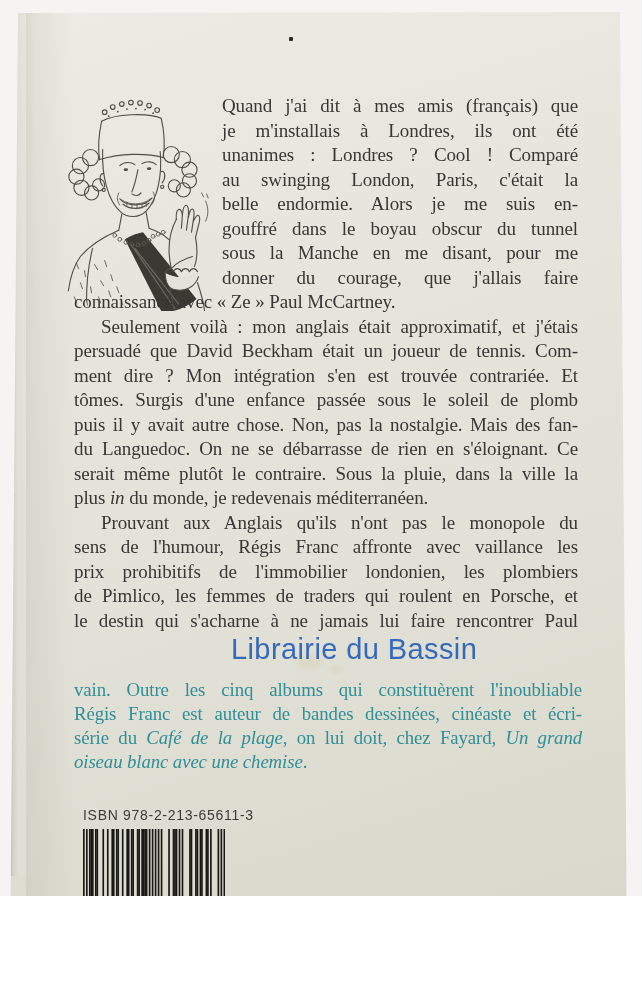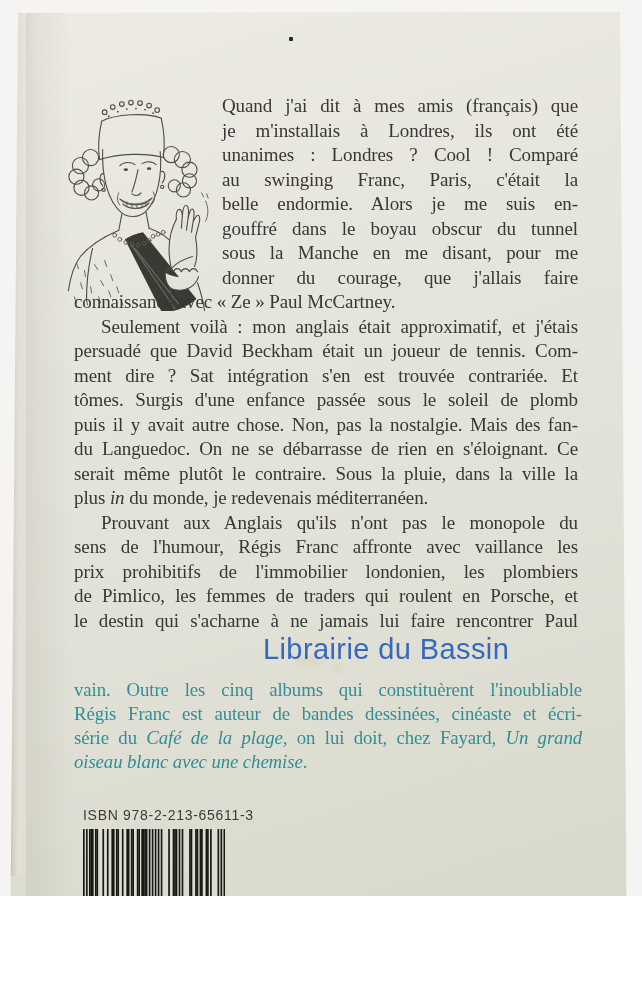--- a/index.html
+++ b/index.html
@@ -199,31 +199,31 @@
             <path d="M56,200 L58,206"></path>
         </g>
       </svg>
     </div>
 
     <div class="text-block">
       <div class="wrapped">
           <div class="bl">Quand j'ai dit à mes amis (français) que</div>
           <div class="bl">je m'installais à Londres, ils ont été</div>
           <div class="bl">unanimes : Londres ? Cool ! Comparé</div>
-          <div class="bl">au swinging Franc, Paris, c'était la</div>
+          <div class="bl">au swinging London, Paris, c'était la</div>
           <div class="bl">belle endormie. Alors je me suis en-</div>
           <div class="bl">gouffré dans le boyau obscur du tunnel</div>
           <div class="bl">sous la Manche en me disant, pour me</div>
           <div class="bl">donner du courage, que j'allais faire</div>
         </div>
       <span class="full-line">connaissance avec « Ze » Paul McCartney.</span>
       <div data-indent-first="true">
           <div class="bl">Seulement voilà : mon anglais était approximatif, et j'étais</div>
           <div class="bl">persuadé que David Beckham était un joueur de tennis. Com-</div>
-          <div class="bl">ment dire ? Sat intégration s'en est trouvée contrariée. Et</div>
+          <div class="bl">ment dire ? Mon intégration s'en est trouvée contrariée. Et</div>
           <div class="bl">tômes. Surgis d'une enfance passée sous le soleil de plomb</div>
           <div class="bl">puis il y avait autre chose. Non, pas la nostalgie. Mais des fan-</div>
           <div class="bl">du Languedoc. On ne se débarrasse de rien en s'éloignant. Ce</div>
           <div class="bl">serait même plutôt le contraire. Sous la pluie, dans la ville la</div>
           <div class="bl end">plus <i>in</i> du monde, je redevenais méditerranéen.</div>
         </div>
       <div data-indent-first="true">
           <div class="bl">Prouvant aux Anglais qu'ils n'ont pas le monopole du</div>
           <div class="bl">sens de l'humour, Régis Franc affronte avec vaillance les</div>
           <div class="bl">prix prohibitifs de l'immobilier londonien, les plombiers</div>
@@ -295,15 +295,15 @@
       <span class="grp">656113</span>
     </div>
 
     <div class="imprint">
       <div class="row1">
         <span>36-0826-2</span><span class="gap"></span><span>IV-2012</span>
       </div>
       <div class="row2">18 € prix TTC France</div>
     </div>
 
-    <div class="watermark" style="color: rgb(43, 108, 225); margin-left: 32px;">Librairie du Bassin</div>
+    <div class="watermark" style="color: rgb(43, 108, 225);">Librairie du Bassin</div>
   </div>
 </div>
 
 </body></html>

